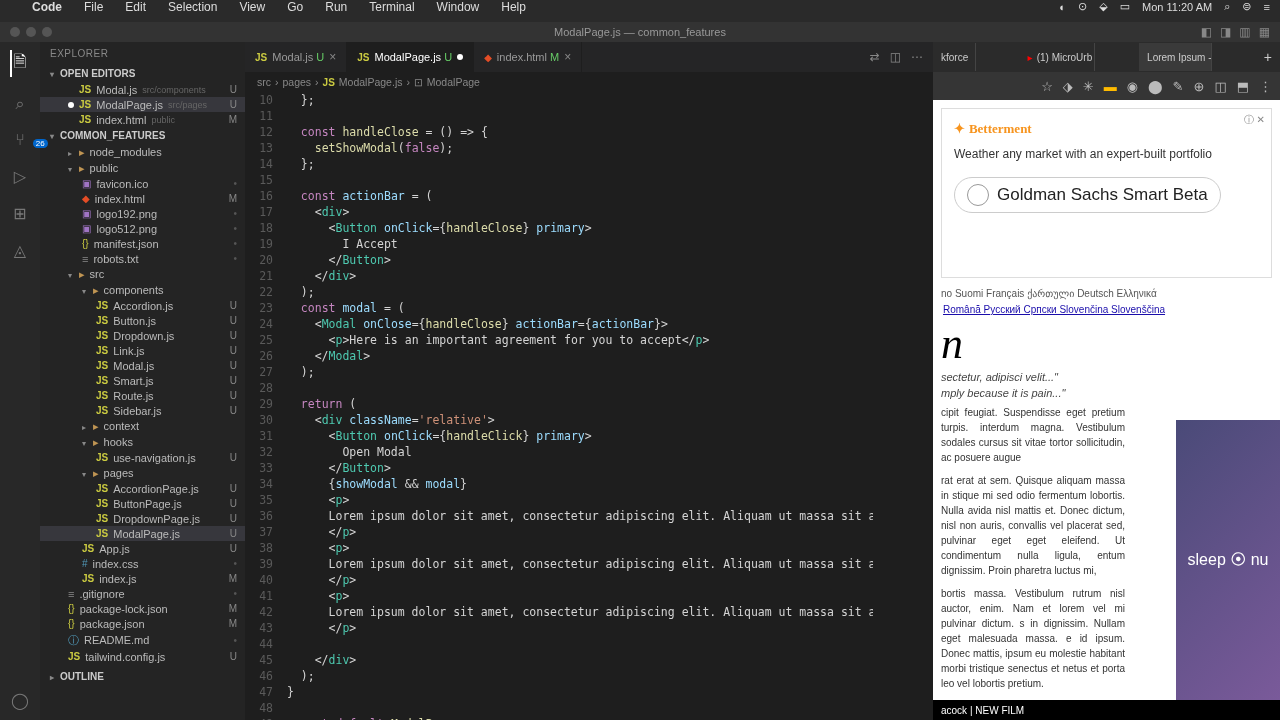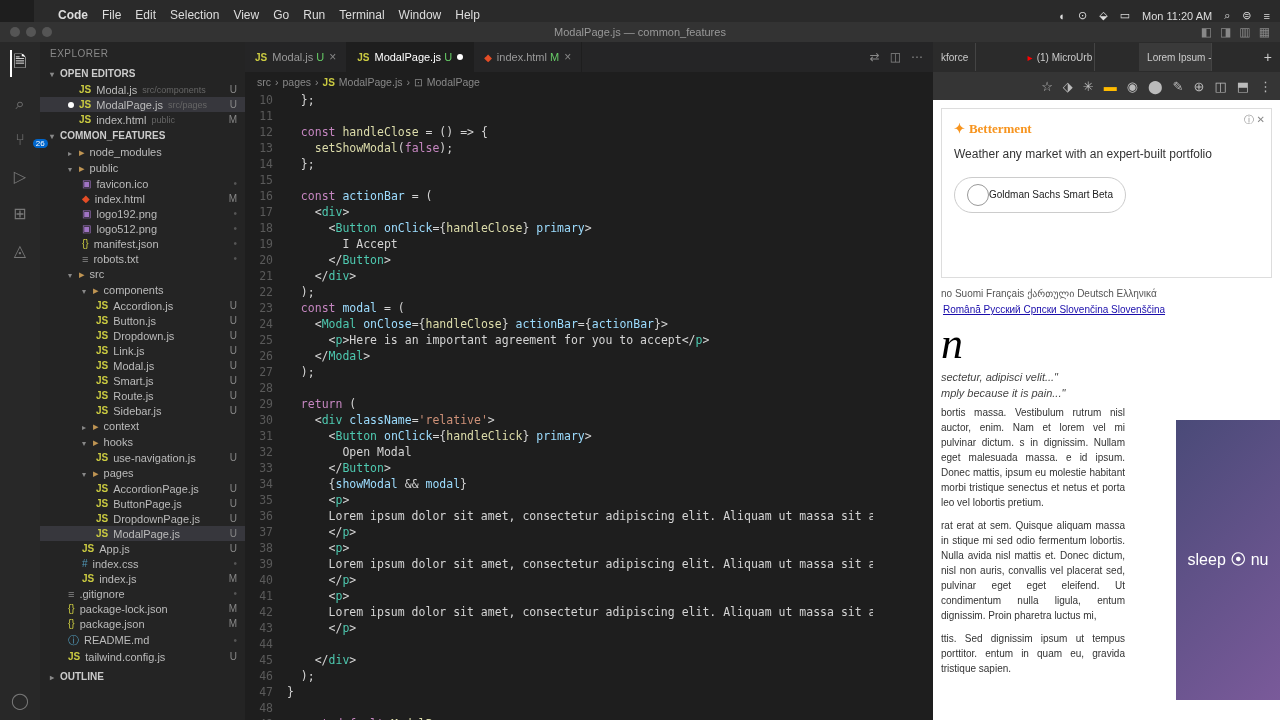--- a/index.html
+++ b/index.html
@@ -1,17 +1,17 @@
 <!DOCTYPE html>
 <html><head>
 <meta charset="utf-8">
 <style>
 * { margin: 0; padding: 0; box-sizing: border-box; }
 body { font-family: -apple-system, "Helvetica Neue", sans-serif; background: #1e1e1e; width: 1280px; height: 720px; overflow: hidden; color: #ccc; font-size: 12px; }
-.menubar { height: 22px; background: #2a2a2a; display: flex; align-items: flex-end; padding: 0 10px; color: #ddd; font-size: 12px; gap: 14px; margin-left: 34px; }
+.menubar { height: 22px; background: #2a2a2a; display: flex; align-items: flex-start; padding: 0 10px; color: #ddd; font-size: 12px; gap: 22px; }
 .menubar .apple { font-size: 13px; }
 .menubar .right { margin-left: auto; display: flex; gap: 12px; align-items: center; font-size: 11px; }
 .titlebar { height: 20px; background: #333; text-align: center; font-size: 11px; color: #999; display: flex; align-items: center; justify-content: center; position: relative; }
 .traffic { position: absolute; left: 10px; display: flex; gap: 6px; }
 .traffic span { width: 10px; height: 10px; border-radius: 50%; display: inline-block; background: #555; }
 .layout-icons { position: absolute; right: 10px; display: flex; gap: 8px; color: #888; font-size: 12px; }
 .main { display: flex; height: calc(720px - 42px); }
 .activitybar { width: 40px; background: #282828; display: flex; flex-direction: column; align-items: center; padding-top: 8px; gap: 18px; color: #777; font-size: 16px; }
 .activitybar .active { color: #fff; border-left: 2px solid #fff; padding-left: 2px; margin-left: -4px; }
 .sidebar { width: 205px; background: #242424; color: #bbb; font-size: 11px; overflow-y: auto; }
@@ -49,21 +49,21 @@
 .browser-tabs { height: 30px; background: #2b2b2b; display: flex; align-items: center; font-size: 10px; color: #ccc; gap: 44px; }
 .btab { padding: 0 8px; height: 28px; display: flex; align-items: center; gap: 4px; border-right: 1px solid #444; max-width: 110px; overflow: hidden; white-space: nowrap; }
 .btab.active { background: #3a3a3a; }
 .btab .x { margin-left: 4px; color: #aaa; }
 .addtab { padding: 0 8px; color: #ccc; font-size: 14px; }
 .toolbar { height: 28px; background: #353535; display: flex; align-items: center; justify-content: flex-end; gap: 10px; padding: 0 8px; color: #bbb; font-size: 13px; }
 .page { flex: 1; background: #fff; overflow: hidden; position: relative; font-family: Georgia, serif; }
 .ad { margin: 8px; border: 1px solid #ddd; height: 170px; position: relative; padding: 12px; background: #fff; }
 .ad .brand { color: #f7941e; font-weight: bold; font-size: 13px; display: flex; align-items: center; gap: 4px; }
 .ad .headline { font-size: 12px; font-weight: 500; color: #333; margin-top: 10px; font-family: -apple-system, sans-serif; line-height: 1.3; }
-.ad .pill { display: inline-flex; align-items: center; gap: 0; border: 1px solid #ccc; border-radius: 20px; padding: 6px 12px; margin-top: 14px; font-size: 10px; font-family: -apple-system, sans-serif; }
+.ad .pill { display: inline-flex; align-items: center; gap: 8px; border: 1px solid #ccc; border-radius: 20px; padding: 6px 12px; margin-top: 14px; font-size: 17px; font-family: -apple-system, sans-serif; }
 .ad .pill .circ { width: 22px; height: 22px; border-radius: 50%; border: 1px solid #999; }
 .ad .x { position: absolute; top: 4px; right: 6px; font-size: 10px; color: #888; }
 .langs { font-size: 10px; color: #555; padding: 0 8px; line-height: 1.6; font-family: Arial, sans-serif; }
 .langs a { color: #1a0dab; text-decoration: underline; margin: 0 2px; }
 .bigM { font-size: 44px; font-style: italic; font-family: Georgia, serif; padding: 0 8px; color: #000; }
 .quote { font-style: italic; font-size: 11px; color: #444; padding: 2px 8px; font-family: Arial, sans-serif; }
 .lorem { font-size: 10px; color: #333; padding: 4px 8px; line-height: 1.5; text-align: justify; font-family: Arial, sans-serif; }
 .sidead { position: absolute; right: 0; top: 320px; width: 104px; height: 280px; background: linear-gradient(135deg, #4a4a78, #7a5a9a); color: #fff; display: flex; align-items: center; justify-content: center; font-size: 16px; font-family: Liberation Sans, sans-serif; }
 .bottomad { position: absolute; bottom: 0; left: 0; right: 0; height: 20px; background: #000; color: #fff; font-size: 10px; display: flex; align-items: center; padding: 0 8px; font-family: -apple-system, sans-serif; }
 .badge-num { background: #06c; color: #fff; border-radius: 8px; font-size: 8px; padding: 0 3px; position: absolute; margin-left: 8px; margin-top: 8px; }
@@ -451,19 +451,21 @@
         <div class="pill">
             <span class="circ"></span>
             <span>Goldman Sachs Smart Beta</span>
           </div>
       </div>
       <div class="langs"><span>no Suomi Français ქართული Deutsch Ελληνικά</span></div>
       <div class="langs"><a>Română Русский Српски Slovenčina Slovenščina</a></div>
       <div class="bigM">n</div>
       <div class="quote">sectetur, adipisci velit..."</div>
       <div class="quote">mply because it is pain..."</div>
+      <div class="lorem" style="width:200px">cipit feugiat. Suspendisse eget pretium turpis. interdum magna. Vestibulum sodales cursus sit vitae tortor sollicitudin, ac posuere augue</div>
+      <div class="lorem" style="width:200px">rat erat at sem. Quisque aliquam massa in stique mi sed odio fermentum lobortis. Nulla avida nisl mattis et. Donec dictum, nisl non auris, convallis vel placerat sed, pulvinar eget eget eleifend. Ut condimentum nulla ligula, entum dignissim. Proin pharetra luctus mi,</div>
       <div class="lorem" style="width:200px">bortis massa. Vestibulum rutrum nisl auctor, enim. Nam et lorem vel mi pulvinar dictum. s in dignissim. Nullam eget malesuada massa. e id ipsum. Donec mattis, ipsum eu molestie habitant morbi tristique senectus et netus et porta leo vel lobortis pretium.</div>
-      <div class="lorem" style="width:200px">rat erat at sem. Quisque aliquam massa in stique mi sed odio fermentum lobortis. Nulla avida nisl mattis et. Donec dictum, nisl non auris, convallis vel placerat sed, pulvinar eget eget eleifend. Ut condimentum nulla ligula, entum dignissim. Proin pharetra luctus mi,</div>
       <div class="lorem" style="width:200px">ttis. Sed dignissim ipsum ut tempus porttitor. entum in quam eu, gravida tristique sapien.</div>
       <div class="sidead">sleep ⦿ nu</div>
+      <div class="bottomad">acock | NEW FILM</div>
     </div>
   </div>
 </div>
 
 </body></html>

